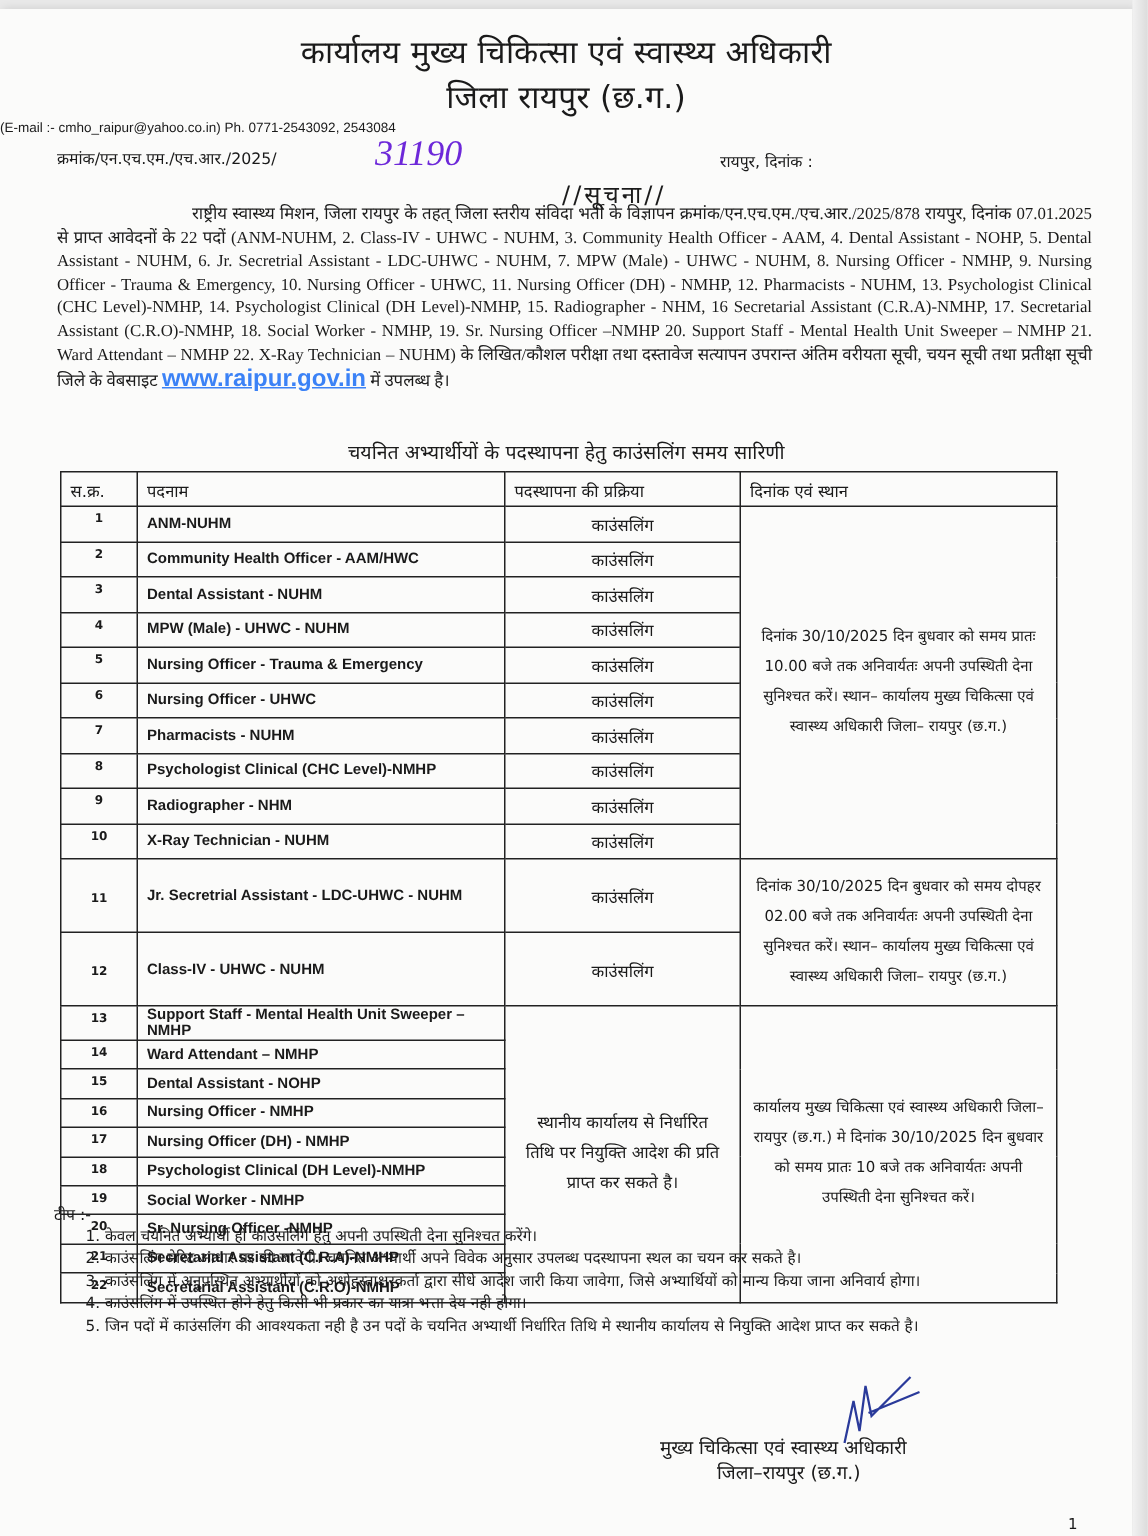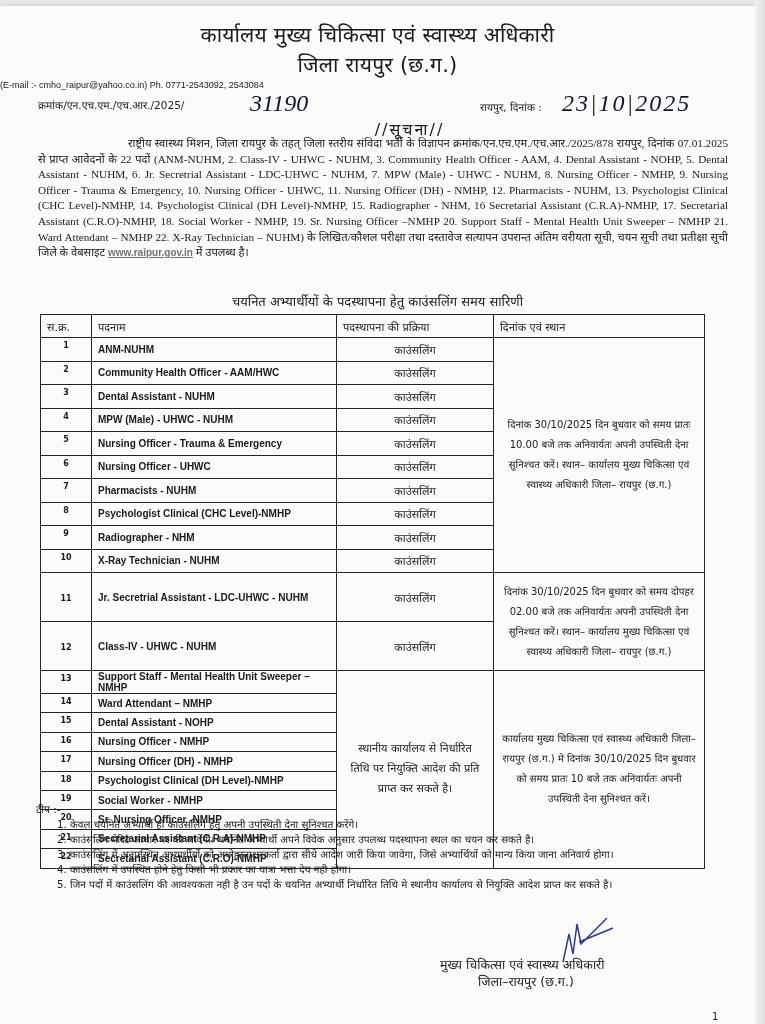--- a/index.html
+++ b/index.html
@@ -11,31 +11,31 @@
   }
   .page {
     position:absolute; left:0; top:6px; width:755px; height:1018px;
     background:#fbfbfa;
     box-shadow: 2px 0 6px rgba(0,0,0,0.12);
   }
   .rightshade { position:absolute; right:0; top:0; width:10px; height:1024px; background:linear-gradient(to right,#f2f2f2,#dcdcdc); }
   .h1 { position:absolute; left:0; width:755px; text-align:center; font-size:21px; font-weight:normal; letter-spacing:0.2px; }
   .contact { position:absolute; top:74px; left:0; width:755px; text-align:left; font-size:9px; font-family:"Liberation Sans", sans-serif; }
   .refline { position:absolute; top:92px; left:38px; font-size:10.5px; }
-  .hand { font-family:"Liberation Serif", serif; font-style:italic; color:#0f172a; font-size:24px; }
+  .hand { font-family:"Liberation Serif", serif; font-style:italic; color:#6d28d9; font-size:24px; }
   .refnum { position:absolute; top:84px; left:250px; }
   .dateline { position:absolute; top:94px; left:480px; font-size:10.5px; }
   .datehand { position:absolute; top:84px; left:562px; letter-spacing:2px; }
   .suchna { position:absolute; top:112px; left:0; width:755px; text-align:center; font-size:16px; letter-spacing:2px;padding-left:32px; }
   .para {
     position:absolute; top:130px; left:38px; width:690px;
     font-family:"Liberation Serif", serif; font-size:11.2px; line-height:15.6px; text-align:justify;
   }
   .para .indent { display:inline-block; width:90px; }
-  .para a { color:#737373; font-family:"Liberation Sans", sans-serif; font-weight:bold; font-size:10px; text-decoration:underline; }
+  .para a { color:#3b82f6; font-family:"Liberation Sans", sans-serif; font-weight:bold; font-size:16px; text-decoration:underline; }
   .ttitle { position:absolute; top:286px; left:0; width:755px; text-align:center; font-size:13px; }
   table.sched {
     position:absolute; top:308px; left:40px; width:665px;
     border-collapse:collapse; font-size:9px;
   }
   table.sched td, table.sched th {
     border:1.4px solid #222; padding:0 6px; vertical-align:middle;
   }
   table.sched th { font-weight:normal; font-size:11px; height:22px; text-align:left; }
   table.sched th.c { text-align:left; }
@@ -60,21 +60,20 @@
 <body>
 
 <div class="page">
   <div class="h1" style="top:14px;">कार्यालय मुख्य चिकित्सा एवं स्वास्थ्य अधिकारी</div>
   <div class="h1" style="top:44px;">जिला रायपुर (छ.ग.)</div>
   <div class="contact">(E-mail :- cmho_raipur@yahoo.co.in) Ph. 0771-2543092, 2543084</div>
 
   <div class="refline">क्रमांक/एन.एच.एम./एच.आर./2025/</div>
   <div class="refnum hand">31190</div>
   <div class="dateline">रायपुर, दिनांक :</div>
-  <div class="datehand hand">23|10|2025</div>
 
   <div class="suchna">//सूचना//</div>
 
   <div class="para">
     <span class="indent"></span><span>राष्ट्रीय स्वास्थ्य मिशन, जिला रायपुर के तहत् जिला स्तरीय संविदा भर्ती के विज्ञापन क्रमांक/एन.एच.एम./एच.आर./2025/878 रायपुर, दिनांक 07.01.2025 से प्राप्त आवेदनों के 22 पदों (ANM-NUHM, 2. Class-IV - UHWC - NUHM, 3. Community Health Officer - AAM, 4. Dental Assistant - NOHP, 5. Dental Assistant - NUHM, 6. Jr. Secretrial Assistant - LDC-UHWC - NUHM, 7. MPW (Male) - UHWC - NUHM, 8. Nursing Officer - NMHP, 9. Nursing Officer - Trauma &amp; Emergency, 10. Nursing Officer - UHWC, 11. Nursing Officer (DH) - NMHP, 12. Pharmacists - NUHM, 13. Psychologist Clinical (CHC Level)-NMHP, 14. Psychologist Clinical (DH Level)-NMHP, 15. Radiographer - NHM, 16 Secretarial Assistant (C.R.A)-NMHP, 17. Secretarial Assistant (C.R.O)-NMHP, 18. Social Worker - NMHP, 19. Sr. Nursing Officer –NMHP 20. Support Staff - Mental Health Unit Sweeper – NMHP 21. Ward Attendant – NMHP 22. X-Ray Technician – NUHM) के लिखित/कौशल परीक्षा तथा दस्तावेज सत्यापन उपरान्त अंतिम वरीयता सूची, चयन सूची तथा प्रतीक्षा सूची जिले के वेबसाइट</span>
     <a>www.raipur.gov.in</a><span> में उपलब्ध है।</span>
   </div>
 
   <div class="ttitle">चयनित अभ्यार्थीयों के पदस्थापना हेतु काउंसलिंग समय सारिणी</div>
 

